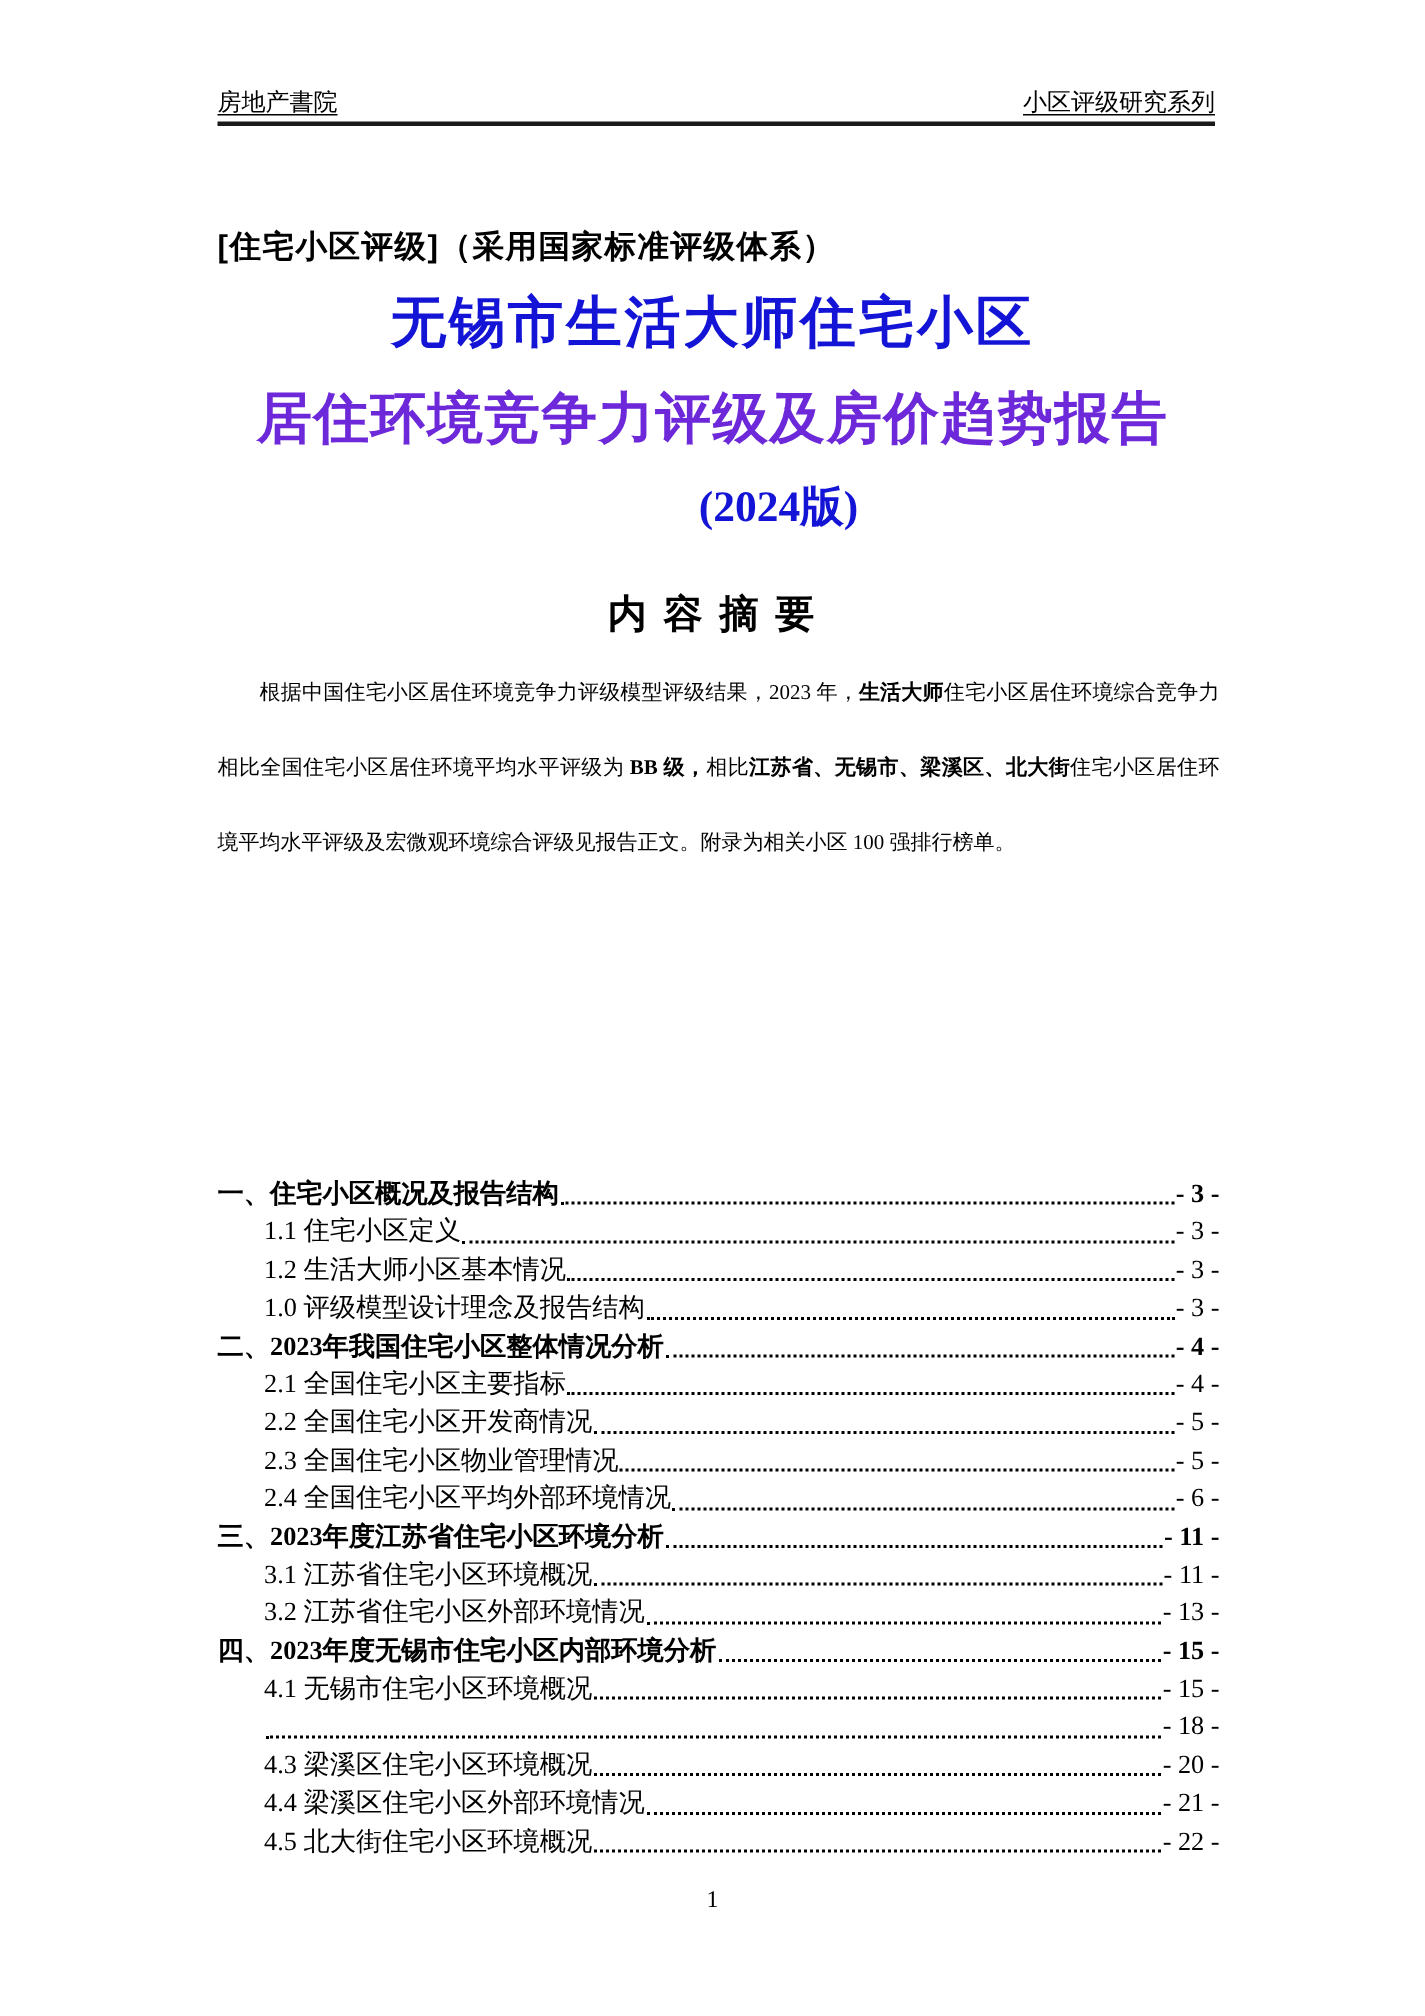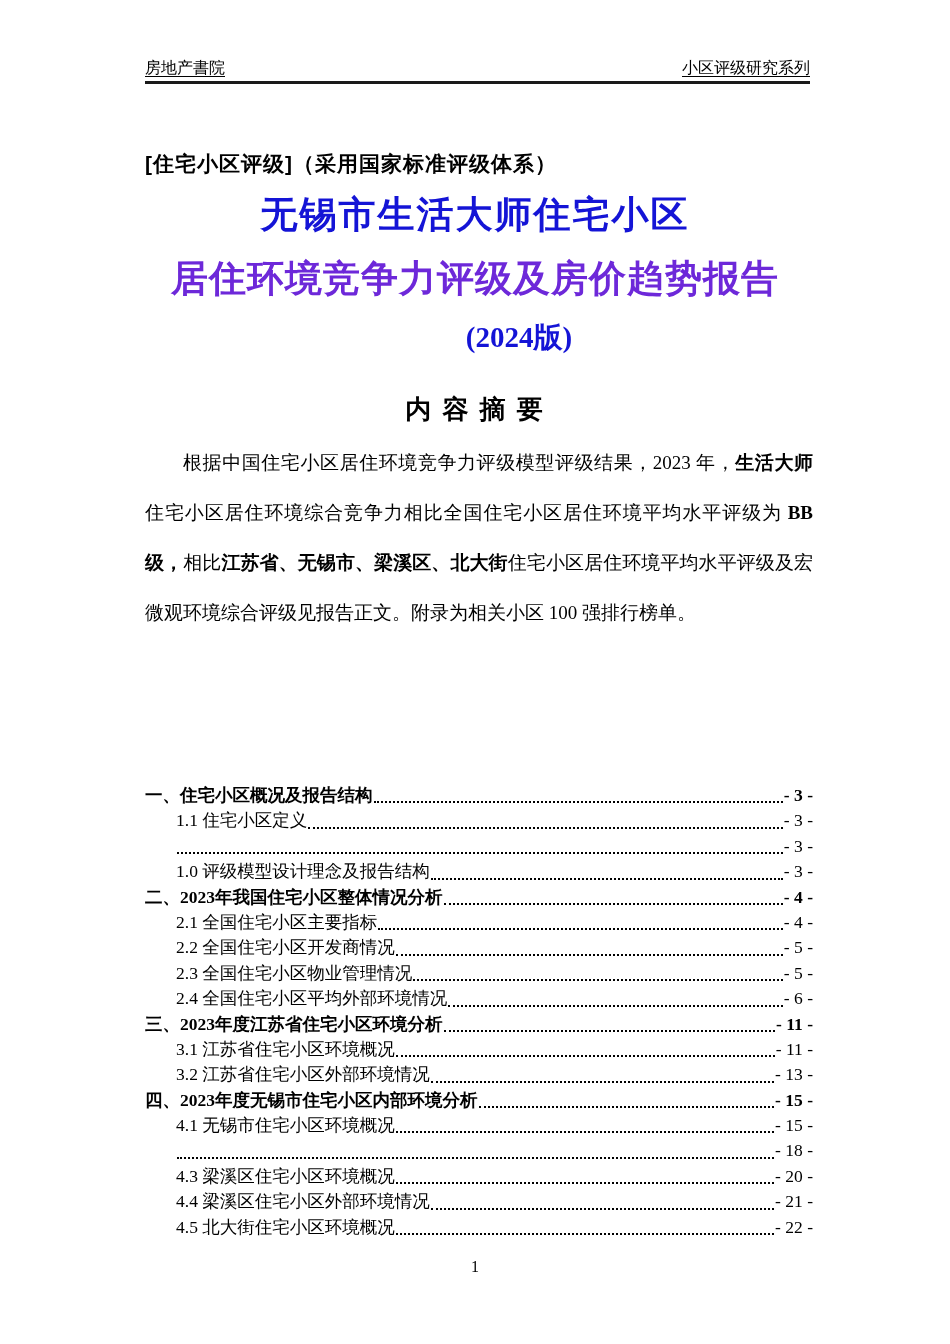--- a/index.html
+++ b/index.html
@@ -74,21 +74,21 @@
     font-size: 26px;
     font-weight: bold;
     letter-spacing: 2px;
   }
   .abstract-body {
     position: absolute;
     left: 145px;
     width: 668px;
     top: 438px;
     margin: 0;
-    font-size: 19px;
+    font-size: 14px;
     line-height: 50px;
     text-align: justify;
     text-indent: 2em;
   }
   .abstract-body .seg-bold { font-weight: bold; }
   
   .toc-heading {
     position: absolute;
     left: 0;
     width: 950px;
@@ -159,20 +159,21 @@
         <span class="toc-label">一、住宅小区概况及报告结构</span>
         <span class="toc-dots"></span>
         <span class="toc-page">- 3 -</span>
       </div>
       <div class="toc-row level-2">
         <span class="toc-label">1.1 住宅小区定义</span>
         <span class="toc-dots"></span>
         <span class="toc-page">- 3 -</span>
       </div>
       <div class="toc-row level-2">
+        <span class="toc-label">1.2 生活大师小区基本情况</span>
         <span class="toc-dots"></span>
         <span class="toc-page">- 3 -</span>
       </div>
       <div class="toc-row level-2">
         <span class="toc-label">1.0 评级模型设计理念及报告结构</span>
         <span class="toc-dots"></span>
         <span class="toc-page">- 3 -</span>
       </div>
       <div class="toc-row level-1">
         <span class="toc-label">二、2023年我国住宅小区整体情况分析</span>

